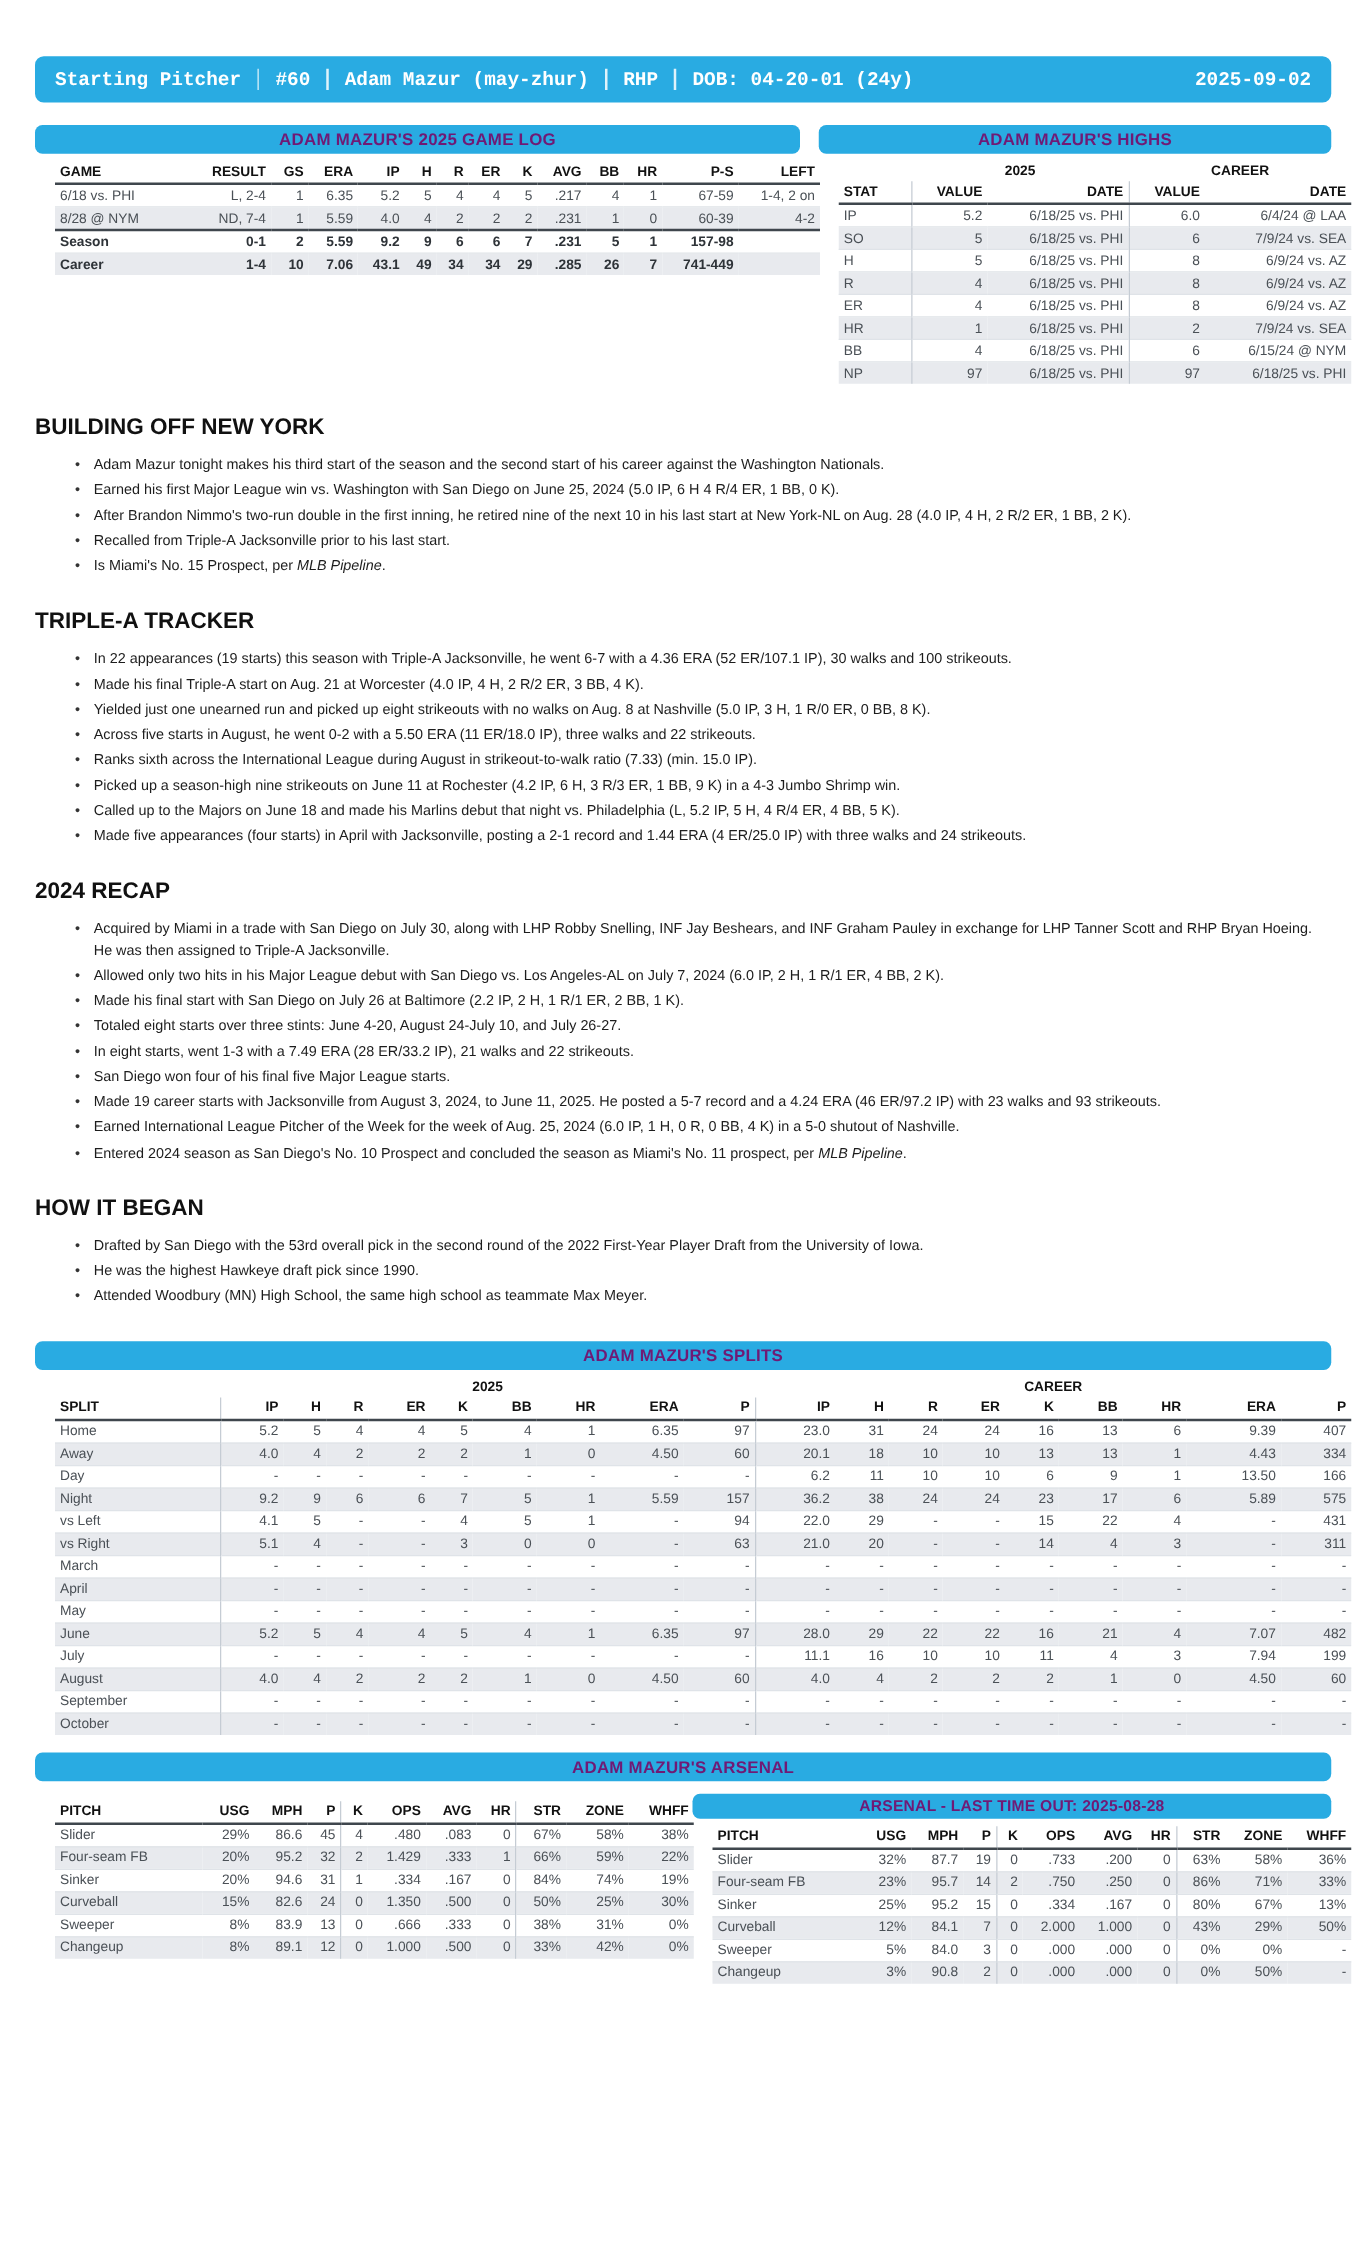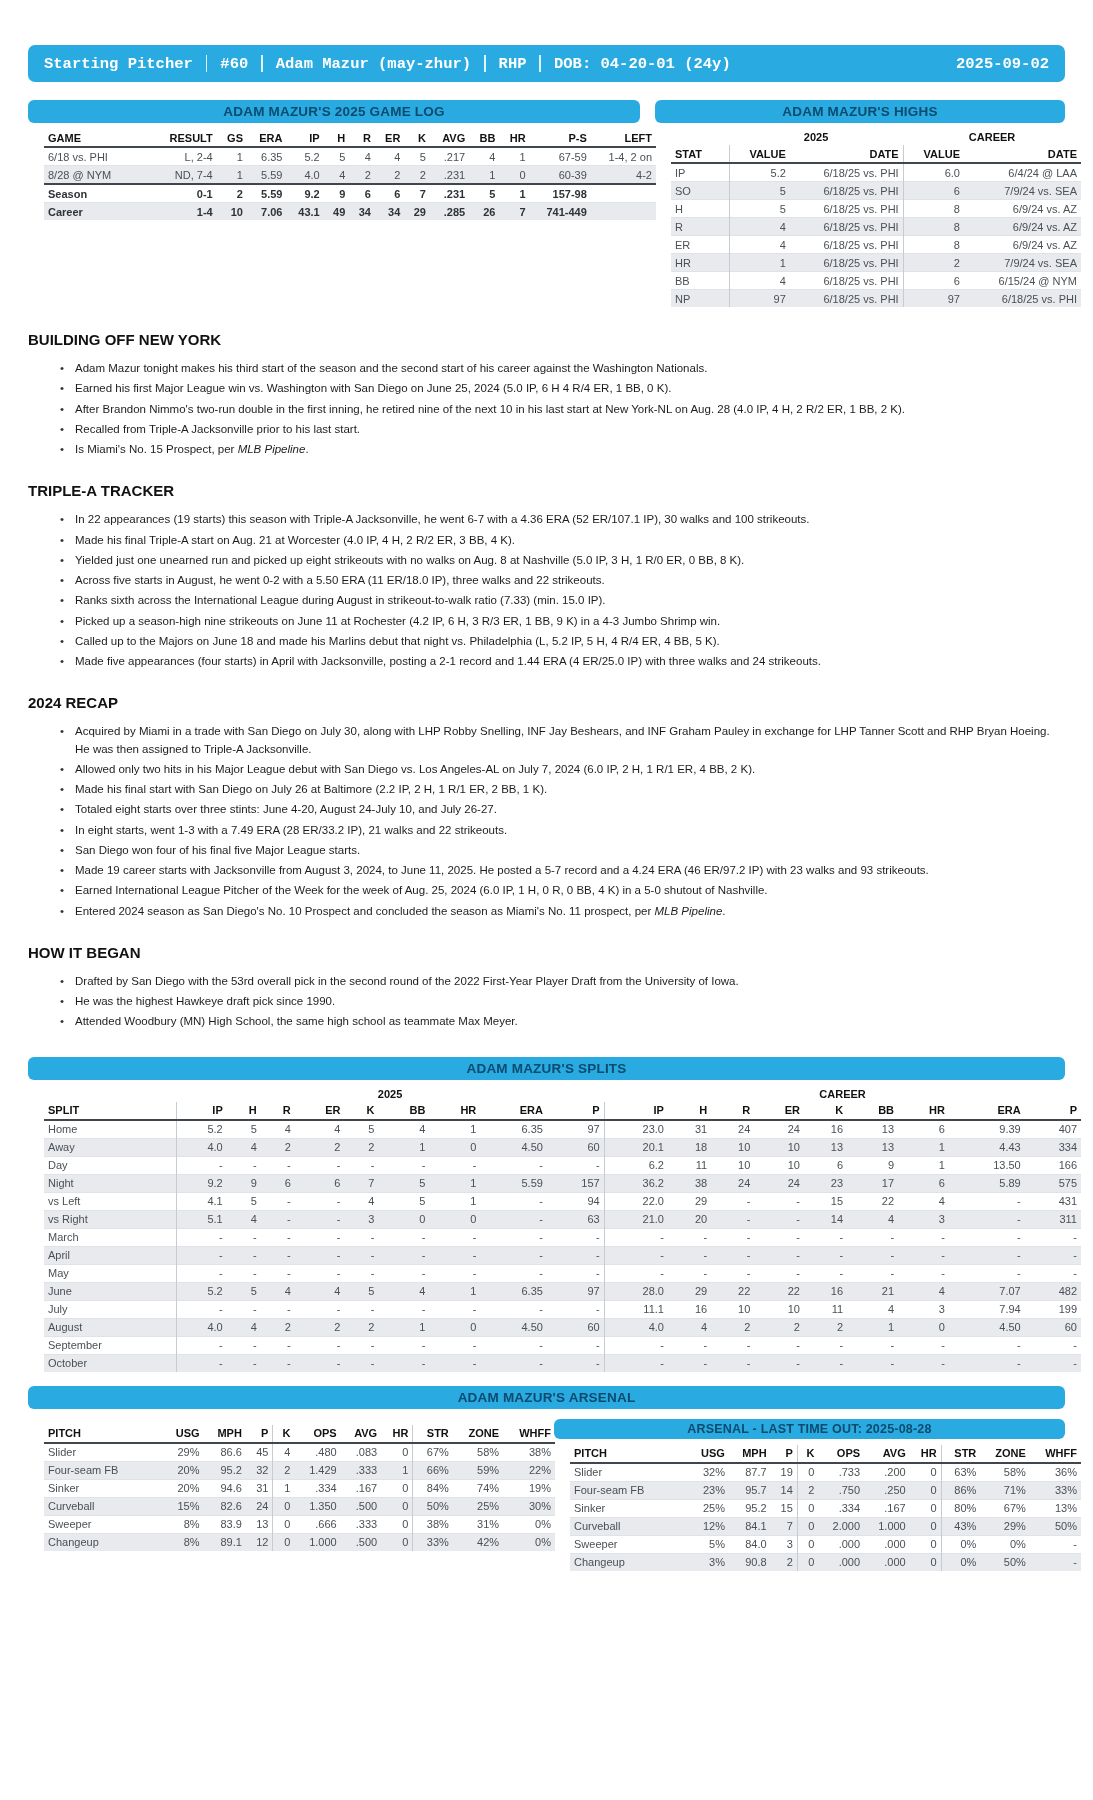--- a/index.html
+++ b/index.html
@@ -15,21 +15,21 @@
   .topbar {
     background: #29abe2; border-radius: 7px; height: 37px;
     display: flex; align-items: center; justify-content: space-between;
     padding: 0 16px; color: #fff; font-weight: bold; font-size: 15.5px; font-family: Liberation Mono, monospace;
   }
   .topbar-left { display: flex; align-items: center; gap: 13px; }
   .sep { width: 1.5px; height: 17px; background: rgba(255,255,255,.85); }
 
   
   .bluebar {
-    background: #29abe2; border-radius: 6px; color: #0c4a6e; font-weight: bold;
+    background: #29abe2; border-radius: 6px; color: #701a75; font-weight: bold;
     text-align: center; font-size: 13.5px; padding: 4px 0; letter-spacing: .2px;
   }
   .bluebar.small { font-size: 12.5px; padding: 3px 0; }
 
   
   table { border-collapse: collapse; width: 100%; font-size: 11px; margin-top: 6px; margin-left: 16px; }
   th, td { padding: 2.5px 4px; text-align: right; white-space: nowrap; color: #4a5056; }
   th { color: #111; font-weight: bold; }
   th:first-child, td:first-child { text-align: left; }
   tr.colhead th { border-bottom: 2px solid #3f464d; }
@@ -43,21 +43,21 @@
   .highs-col { width: 410px; }
   .gamelog-col td:first-child { width: 108px; }
   tbody.totals tr td { font-weight: bold; color: #2e3338; }
   tbody.totals tr:first-child td { border-top: 2px solid #3f464d; }
   tbody.totals tr:nth-child(even) td { background: #e8eaee; }
   .highs-col tr.colhead th:nth-child(2), .highs-col tbody td:nth-child(2),
   .highs-col tr.colhead th:nth-child(4), .highs-col tbody td:nth-child(4) { border-left: 1px solid #c5ccd4; }
   .highs-col td:first-child { width: 58px; }
 
   
-  .note h2 { font-size: 15px; color: #111; margin: 24px 0 12px; font-weight: bold; }
+  .note h2 { font-size: 18px; color: #111; margin: 24px 0 12px; font-weight: bold; }
   .note ul { list-style: none; margin: 0 0 0 30px; padding: 0; }
   .note li {
     position: relative; padding-left: 17px; margin: 3px 0;
     line-height: 1.5; font-size: 11.5px; color: #1d1d1d;
   }
   .note li::before { content: "\2022"; position: absolute; left: 2px; top: 0; color: #333; }
 
   
   .splits { margin-top: 26px; }
   .splits td:first-child { width: 132px; }

